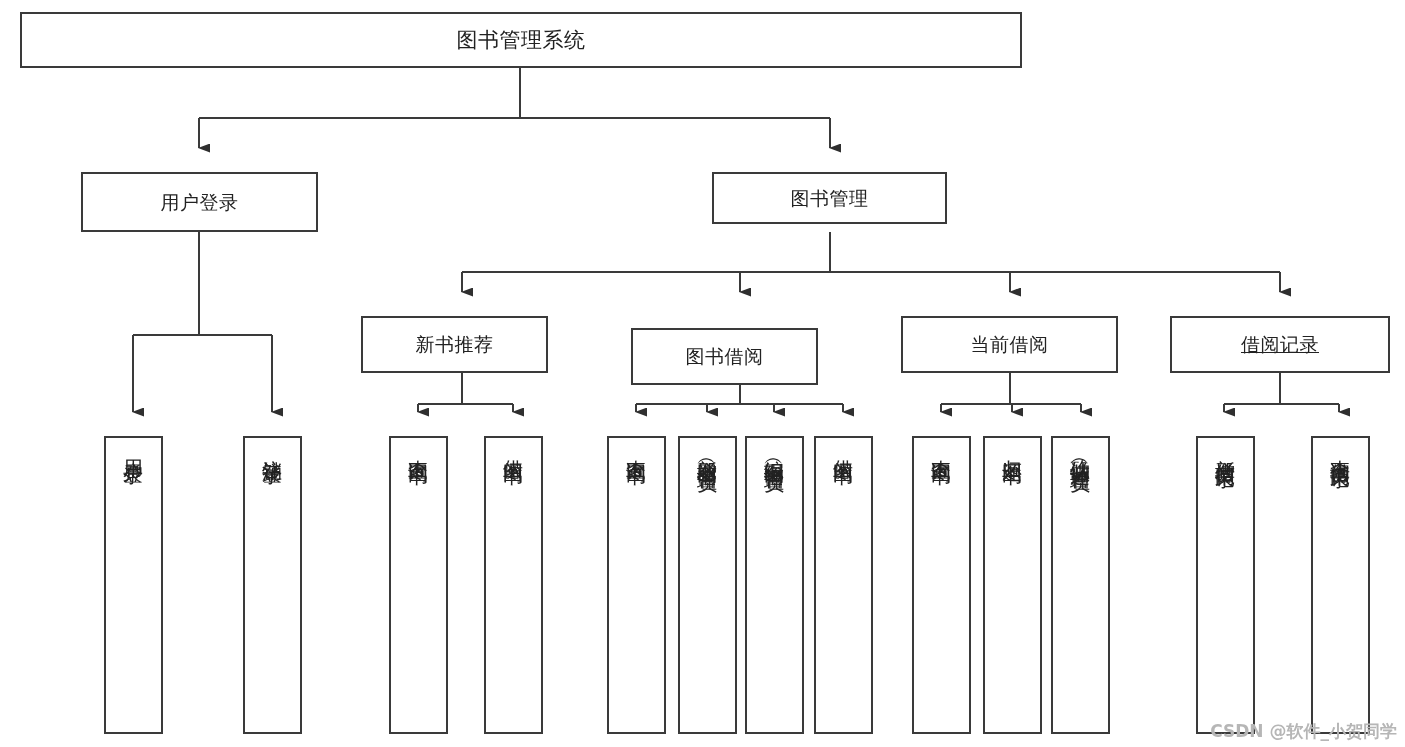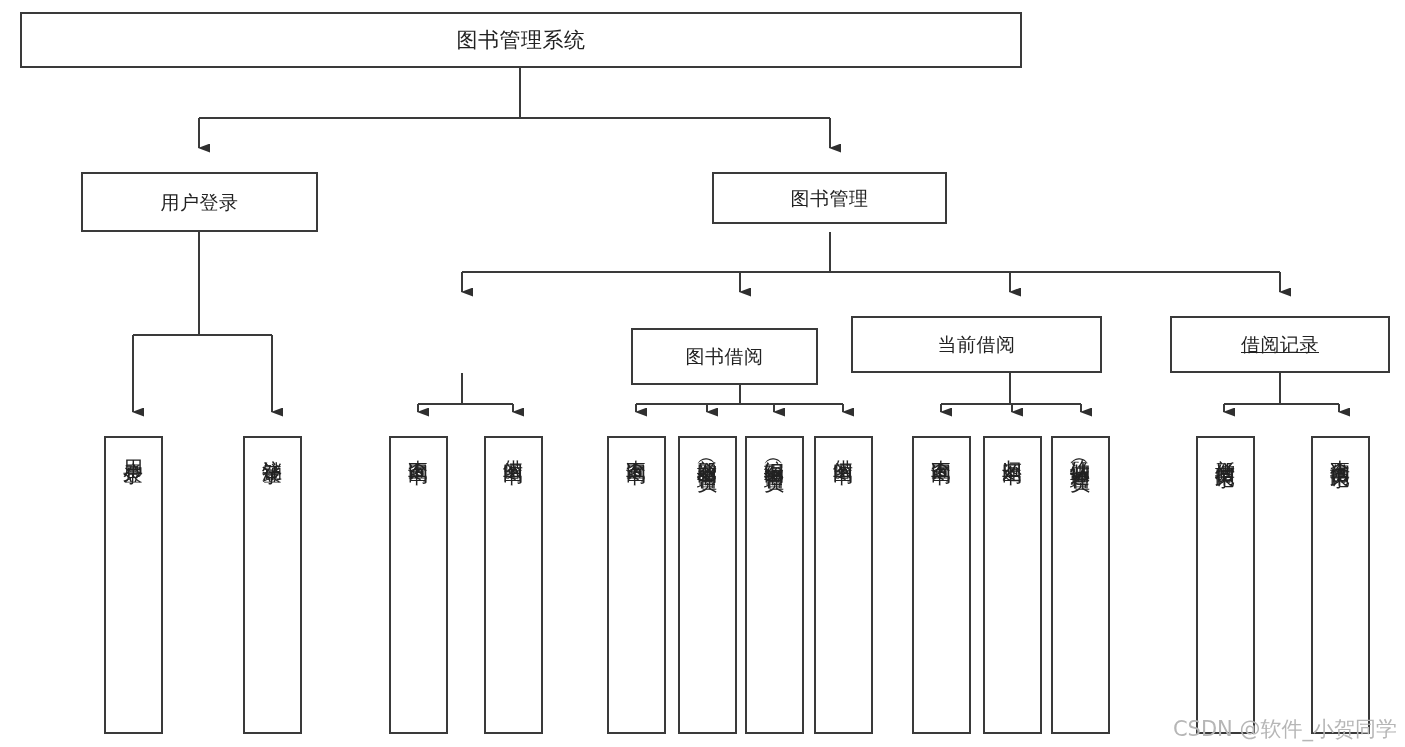--- a/index.html
+++ b/index.html
@@ -61,25 +61,26 @@
     text-orientation: upright;
     font-size: 20px;
     line-height: 1.1;
     letter-spacing: 2px;
     white-space: nowrap;
   }
   .watermark {
     position: absolute;
     right: 8px;
     bottom: 4px;
-    font-size: 21px;
+    font-size: 17px;
     color: #b6b6b6;
     white-space: nowrap;
     z-index: 5;
     font-family: "DejaVu Sans", "Liberation Sans", sans-serif;
+    font-weight: bold;
   }
 </style>
 </head>
 <body>
 
 <div id="diagram-root">
 
   <svg id="wire-layer" viewBox="0 0 1405 747" width="1405" height="747" xmlns="http://www.w3.org/2000/svg">
     <defs>
       <marker id="arrowhead" markerWidth="10" markerHeight="12" refX="4.5" refY="11" orient="auto" markerUnits="userSpaceOnUse">
@@ -135,26 +136,29 @@
   </div>
 
   <div class="node node-l1" style="left:81px; top:172px; width:237px; height:60px;">
     <span class="label">用户登录</span>
   </div>
 
   <div class="node node-l1" style="left:712px; top:172px; width:235px; height:52px;">
     <span class="label">图书管理</span>
   </div>
 
+  <div class="node node-l2" style="left:361px; top:316px; width:187px; height:57px;">
+    <span class="label">新书推荐</span>
+  </div>
 
   <div class="node node-l2" style="left:631px; top:316px; width:187px; height:57px;margin-top:12px;">
     <span class="label">图书借阅</span>
   </div>
 
-  <div class="node node-l2" style="left:851px; top:316px; width:251px; height:57px;">
+  <div class="node node-l2" style="left:901px; top:316px; width:217px; height:57px;">
     <span class="label">当前借阅</span>
   </div>
 
   <div class="node node-l2" style="left:1170px; top:316px; width:220px; height:57px;text-decoration:underline;">
     <span class="label">借阅记录</span>
   </div>
 
   <div class="node node-leaf" style="left:104px; top:436px; width:59px; height:298px;">
     <span class="label">用户登录</span>
   </div>

